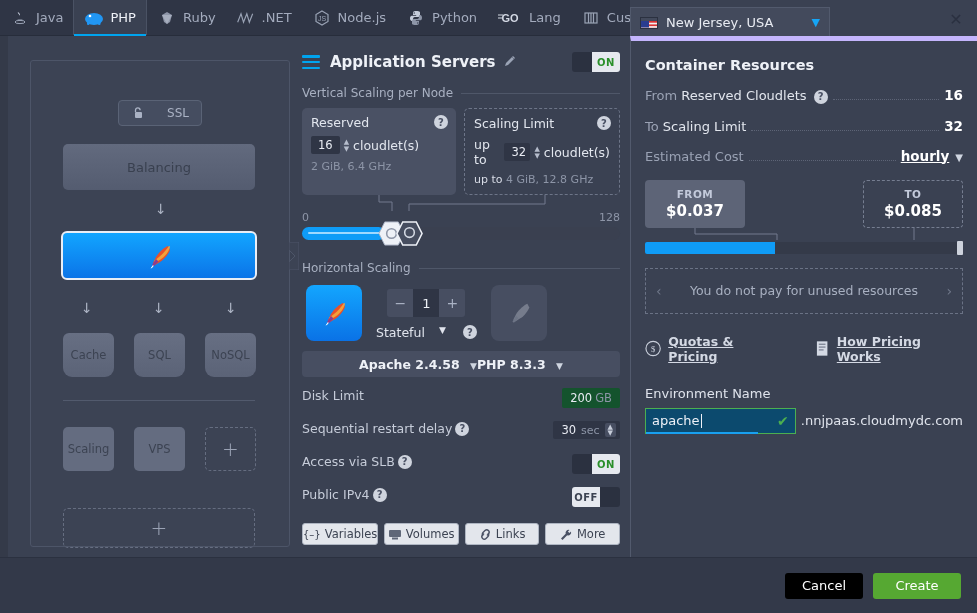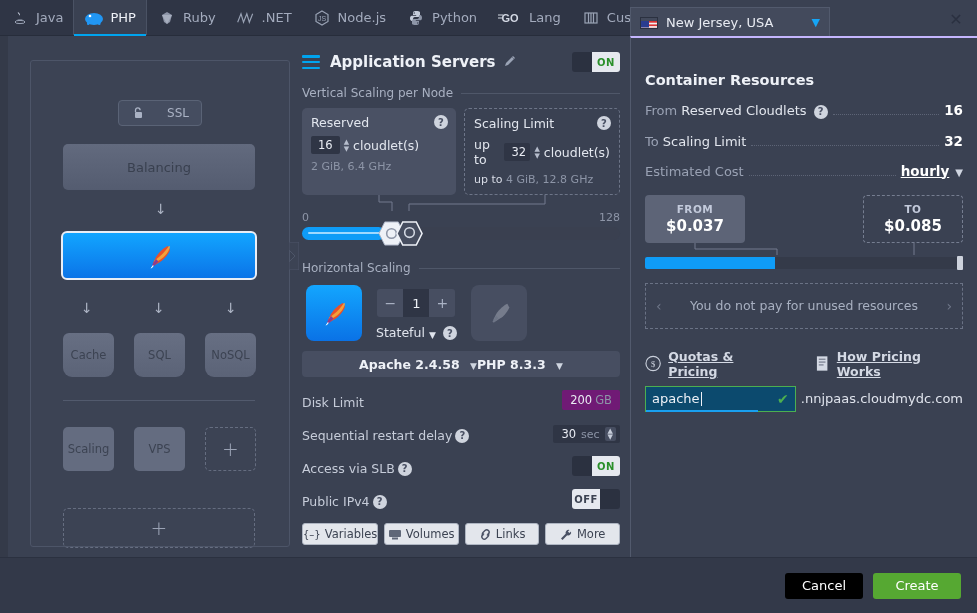--- a/index.html
+++ b/index.html
@@ -154,33 +154,33 @@
   .hs-row { display: flex; align-items: flex-start; gap: 14px; margin: 10px 10px 0 14px; }
   .tile {
     width: 56px; height: 56px; border-radius: 8px;
     display: flex; align-items: center; justify-content: center; cursor: pointer;
   }
   .tile.active { background: linear-gradient(#13a6ff,#0a72e6); }
   .tile.ghost { background: #474e61; }
   .stepper { display: flex; border-radius: 3px; overflow: hidden; height: 28px; margin-top: 4px; }
   .stepper .btn { width: 26px; background: #474e61; color: #aab2c4; display: flex; align-items: center; justify-content: center; font-size: 14px; cursor: pointer; }
   .stepper .val { width: 26px; background: #2f3545; color: #eef1f7; display: flex; align-items: center; justify-content: center; font-size: 13px; }
-  .stateful { display: flex; align-items: flex-end; justify-content: center; gap: 4px; font-size: 12.5px; color: #dfe3ec; margin-top: 8px; cursor: pointer; }
+  .stateful { display: flex; align-items: flex-start; justify-content: center; gap: 14px; font-size: 12.5px; color: #dfe3ec; margin-top: 8px; cursor: pointer; }
   .vstack { display: flex; flex-direction: column; align-items: center; }
 
   .stack-bar {
     margin: 10px 10px 0 10px; background: #474e61; border-radius: 4px; height: 26px;
     display: flex; align-items: center; justify-content: center; padding: 0 10px;
     font-size: 12.5px; font-weight: bold; color: #eef1f7; cursor: pointer;
   }
   .stack-bar .caret { font-size: 9px; color: #cfd5e0; margin-left: 6px; }
 
-  .opt-row { display: flex; align-items: flex-end; margin: 11px 10px 0 10px; height: 22px; }
+  .opt-row { display: flex; align-items: flex-start; margin: 11px 10px 0 10px; height: 22px; }
   .opt-label { font-size: 12.5px; color: #c6ccd9; flex: 1; display: flex; align-items: center; }
-  .limitbox { background: #701a75; border-radius: 2px; padding: 3px 8px; font-size: 11.5px; color: #e9ecf3; }
+  .limitbox { background: #14532d; border-radius: 2px; padding: 3px 8px; font-size: 11.5px; color: #e9ecf3; }
   .limitbox .unit { color: #8d95a7; margin-left: 3px; }
   .seqbox { display: flex; align-items: center; background: #2f3545; border-radius: 2px; padding: 2px 4px 2px 8px; gap: 5px; }
   .seqbox .v { font-size: 11.5px; color: #e9ecf3; }
   .seqbox .u { font-size: 11px; color: #8d95a7; }
   .seqbox .sp { background: #474e61; border-radius: 2px; padding: 1px 3px; color: #c6ccd9; font-size: 7px; line-height: 6px; display: flex; flex-direction: column; cursor: pointer; }
 
   .chip-row { display: flex; gap: 6px; margin: 14px 10px 0 10px; }
   .chip {
     flex: 1; height: 22px; background: #e3e6ec; border-radius: 3px;
     display: flex; align-items: center; justify-content: center; gap: 4px;
@@ -200,22 +200,22 @@
   .region-tab .name { font-size: 13px; color: #e8ebf2; flex: 1; }
   .region-tab .caret { color: #16a5f5; font-size: 11px; }
   .flag { width: 18px; height: 12px; position: relative; overflow: hidden; border: 1px solid #2b3140; }
   .closebtn {
     position: absolute; right: 10px; top: 8px; width: 22px; height: 22px;
     display: flex; align-items: center; justify-content: center;
     color: #2a3040; font-size: 16px; font-weight: bold; cursor: pointer;
   }
   .rp-body {
     position: absolute; left: 0; top: 36px; right: 0; bottom: 0;
-    border-top: 2px solid #c4b5fd; border-left: 1px solid #525a6d;
-    padding: 34px 14px 0 14px;
+    border-top: 5px solid #c4b5fd; border-left: 1px solid #525a6d;
+    padding: 16px 14px 0 14px;
   }
   .rp-title { font-size: 14.5px; font-weight: bold; color: #eef1f7; }
   .dotrow { display: flex; align-items: baseline; margin-top: 14px; font-size: 13px; }
   .dotrow .lab { color: #9aa2b4; white-space: nowrap; }
   .dotrow .lab b { color: #e2e6ee; font-weight: normal; }
   .dotrow .dots { flex: 1; border-bottom: 1px dotted #5d6476; margin: 0 5px 3px 5px; }
   .dotrow .val { color: #ffffff; font-weight: bold; font-size: 13.5px; }
   .dotrow .val.link { text-decoration: underline; cursor: pointer; }
 
   .cost-boxes { position: relative; height: 48px; margin-top: 16px; }
@@ -703,20 +703,21 @@
         </div>
         <div class="lk">
           <svg width="15" height="17" viewBox="0 0 15 17">
             <rect x="2" y="1" width="11" height="15" fill="#d4d9e4"></rect>
             <path d="M4 4h7M4 7h7M4 10h5" stroke="#5d6477" stroke-width="1"></path>
           </svg>
           <span class="t">How Pricing Works</span>
         </div>
       </div>
 
+      <div class="envlabel">Environment Name</div>
       <div class="envrow">
         <div class="envinput">
           <span class="txtv">apache</span>
           <span class="caret-bar"></span>
           <span class="check">✔</span>
           <span class="underline"></span>
         </div>
         <span class="envsuffix">.nnjpaas.cloudmydc.com</span>
       </div>
     </div>

